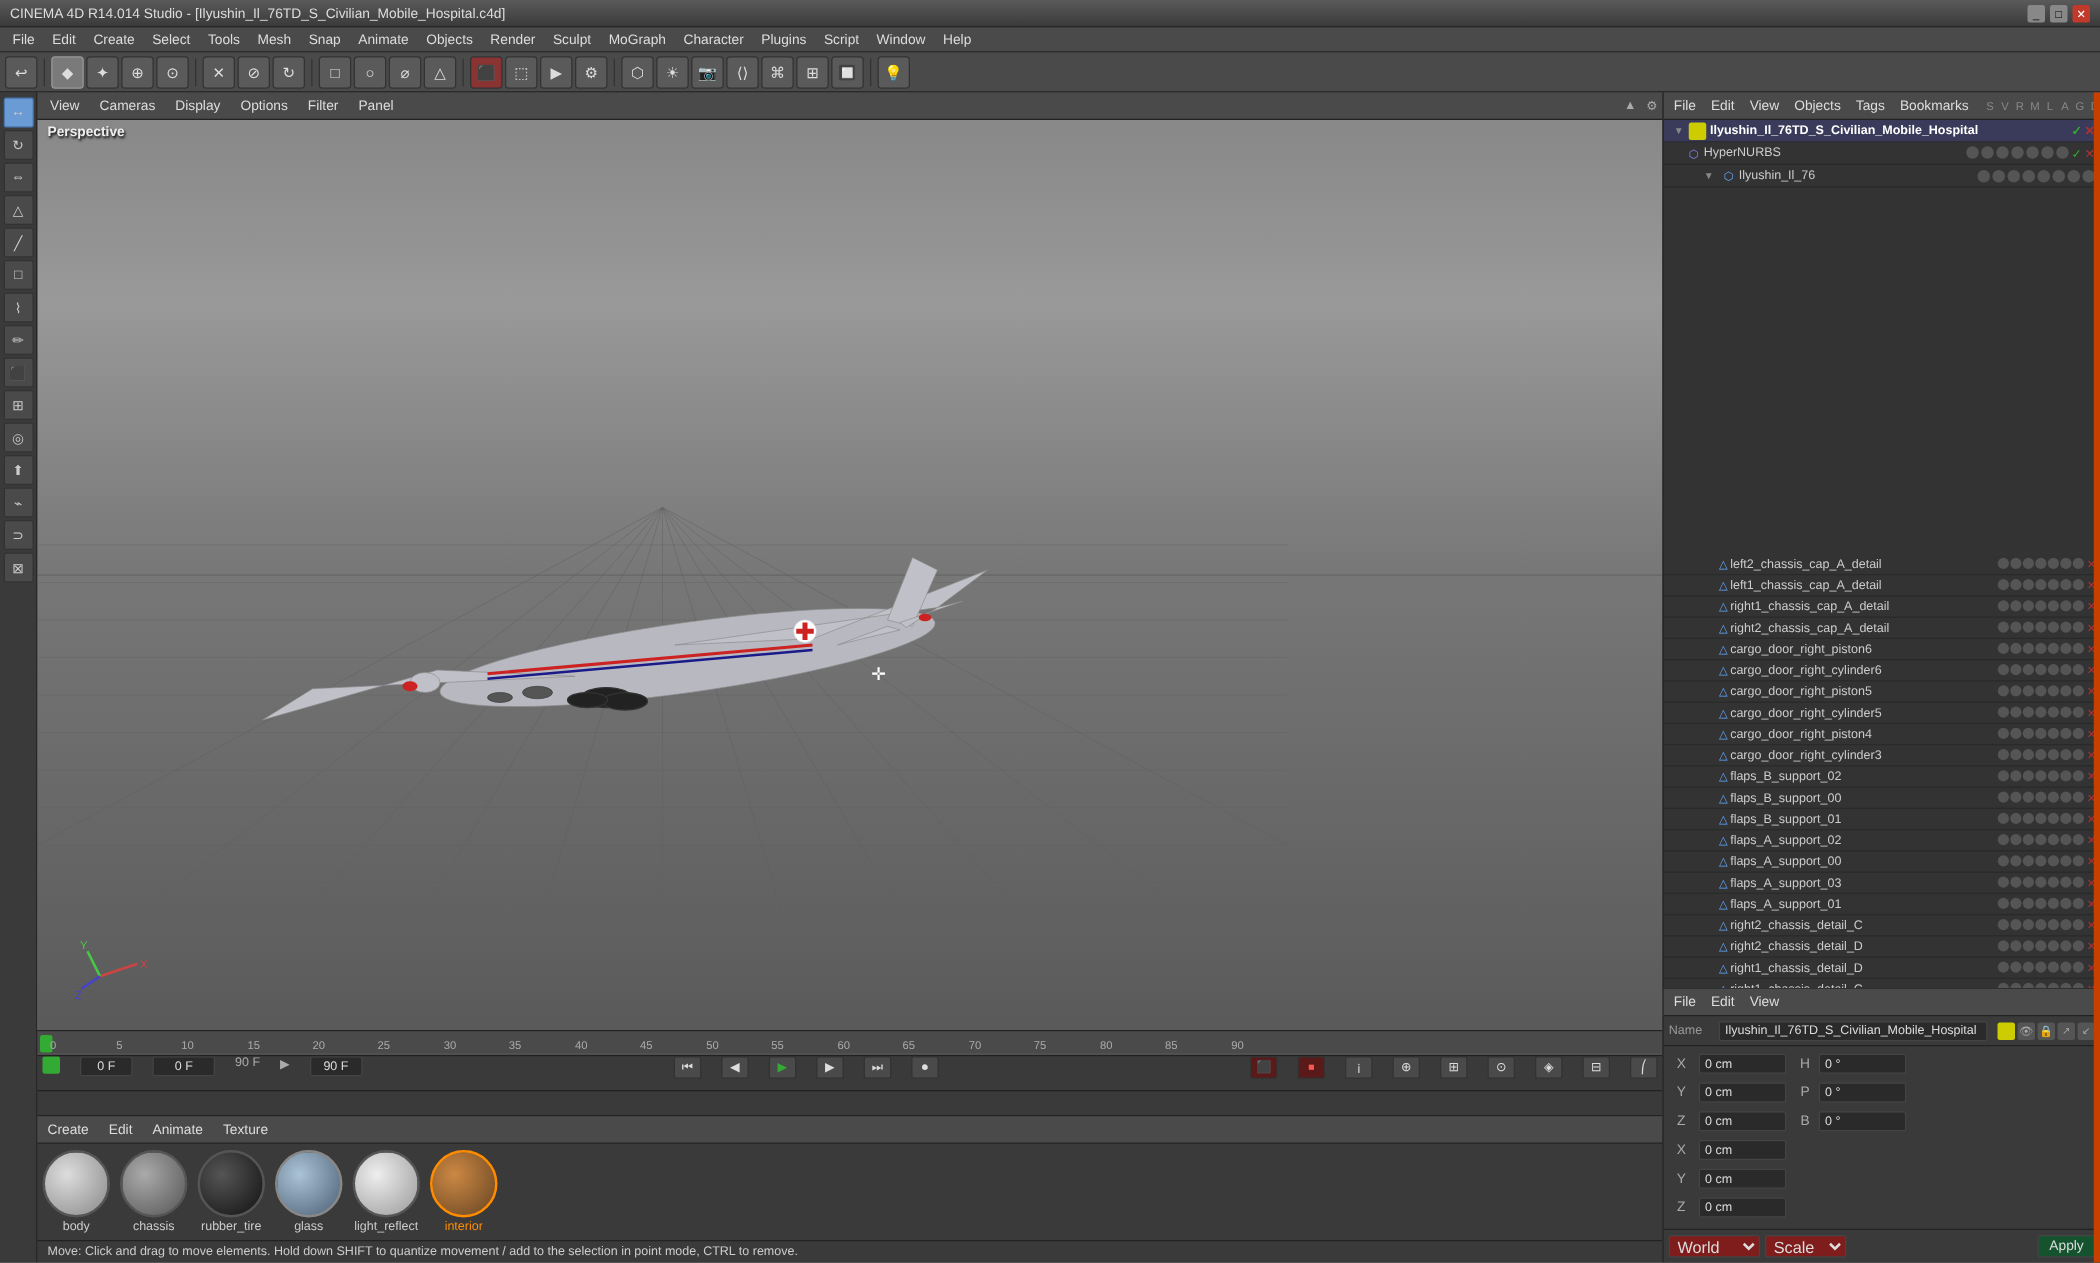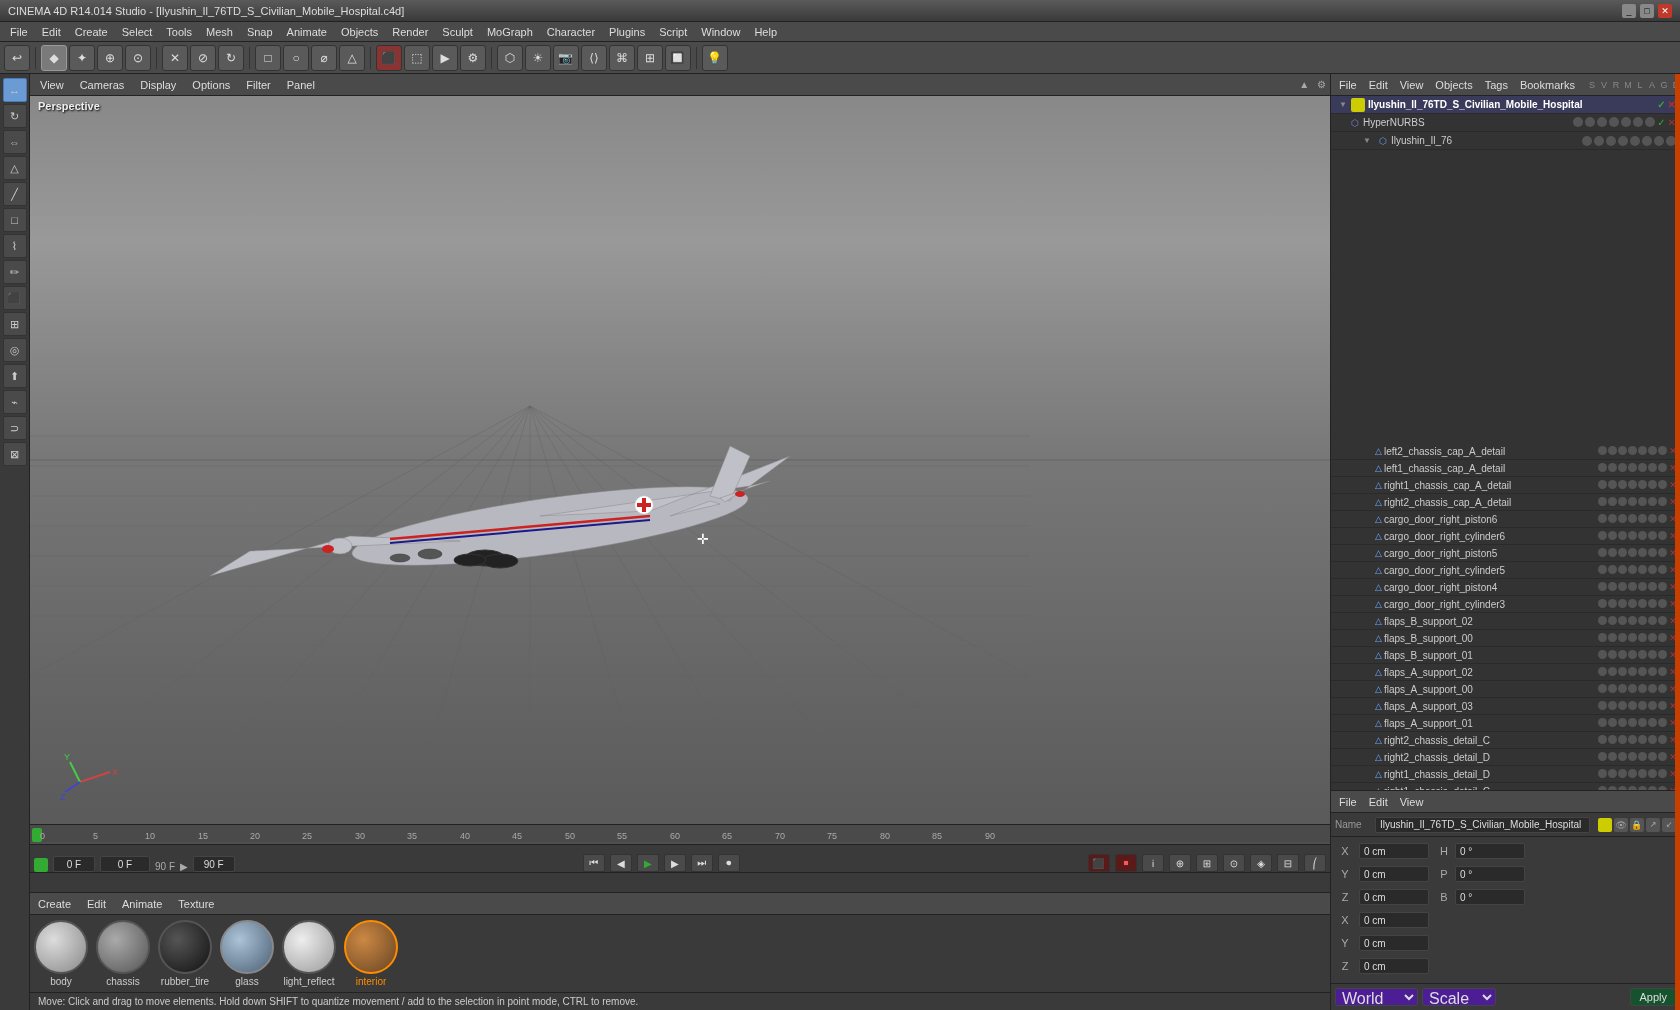--- a/index.html
+++ b/index.html
@@ -194,23 +194,23 @@
       border-bottom: 1px solid #222;
       position: relative;
       overflow: hidden;
       display: flex;
       align-items: center;
     }
     #timeline-controls {
       height: 28px;
       background: #3a3a3a;
       display: flex;
-      align-items: flex-end;
+      align-items: flex-start;
       padding: 0 4px;
-      gap: 5px;
+      gap: 16px;
       border-bottom: 1px solid #222;
     }
     .tc-btn {
       width: 22px; height: 18px;
       background: #4a4a4a;
       border: 1px solid #333;
       border-radius: 2px;
       cursor: pointer;
       display: flex; align-items: center; justify-content: center;
       color: #ddd; font-size: 10px;
@@ -439,23 +439,23 @@
     }
     .prop-footer {
       display: flex;
       align-items: center;
       gap: 4px;
       padding: 4px;
       border-top: 1px solid #222;
     }
     .coord-select {
       height: 18px;
-      background: #4c1d95;
+      background: #7f1d1d;
       border: 1px solid #444;
-      color: #ddd; font-size: 16px;
+      color: #ddd; font-size: 13px;
       border-radius: 2px;
       padding: 0 2px;
     }
     .apply-btn {
       height: 18px;
       background: #14532d;
       border: 1px solid #444;
       color: #ddd; font-size: 11px;
       cursor: pointer;
       border-radius: 2px;

